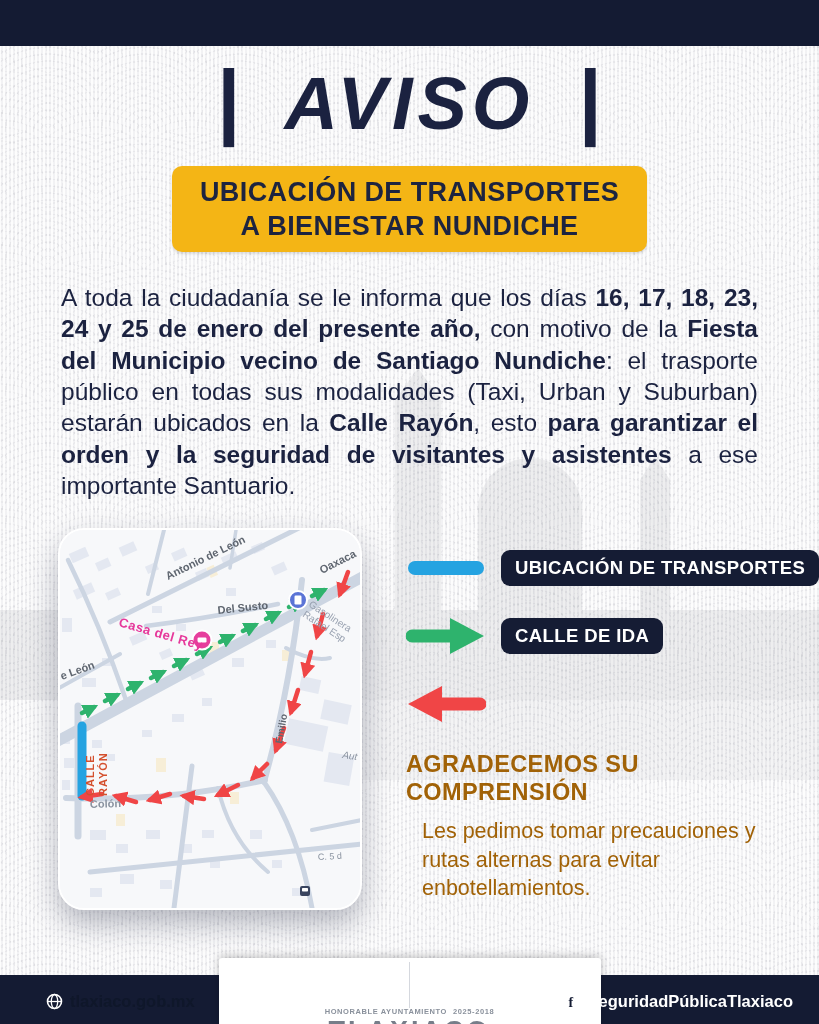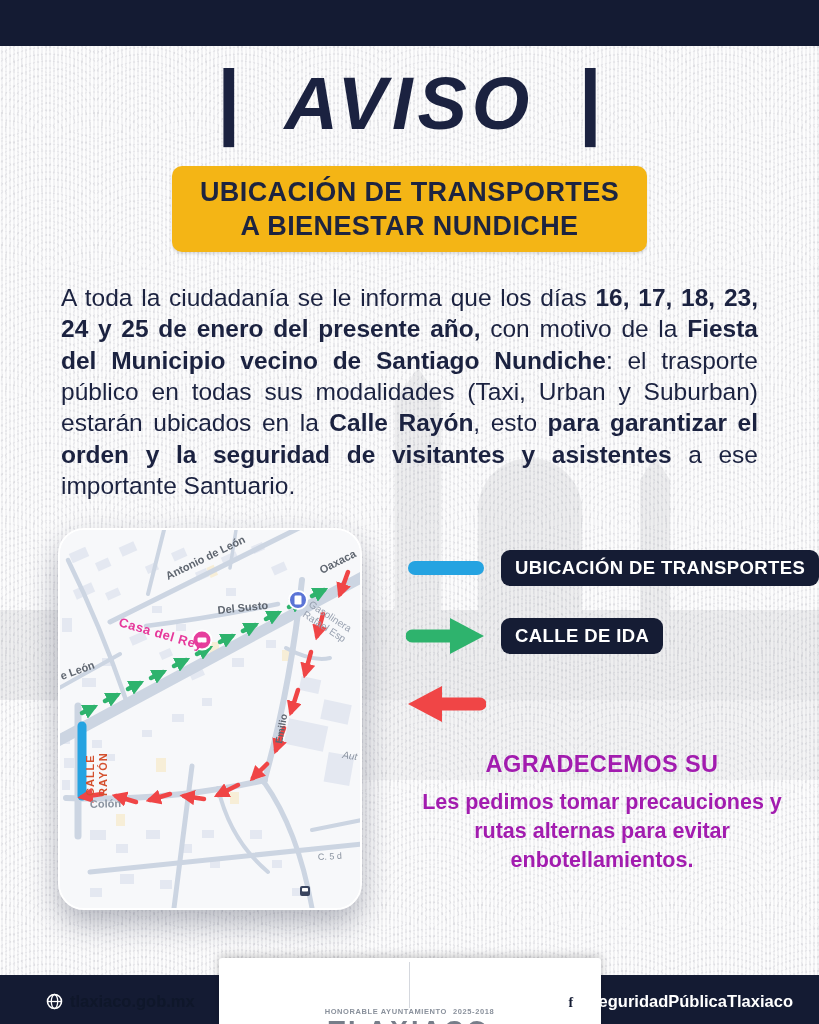--- a/index.html
+++ b/index.html
@@ -38,23 +38,23 @@
   .row{display:flex;margin-top:26px;padding-left:58px;}
   .map-card{width:300px;height:378px;border-radius:26px;overflow:hidden;background:#f7f8fa;border:2px solid #ffffff;
     box-shadow:0 14px 30px rgba(25,32,60,.30);flex:none;}
   .right-col{width:413px;margin-left:44px;padding-top:18px;}
 
   .legend-item{display:flex;align-items:center;gap:15px;margin-bottom:24px;}
   .legend-symbol{width:80px;height:44px;flex:none;display:flex;align-items:center;}
   .legend-pill{background:#151c34;color:#ffffff;font-weight:700;font-size:18.5px;letter-spacing:.4px;
     padding:7px 14px;border-radius:9px;white-space:nowrap;}
 
-  .thanks{margin-top:22px;text-align:center;width:392px;color:#a21caf;}
+  .thanks{margin-top:22px;text-align:left;width:392px;color:#a16207;}
   .thanks-title{font-weight:800;font-size:23.5px;line-height:1.22;letter-spacing:.4px;}
-  .thanks-text{margin:10px auto 0;width:360px;font-size:21.5px;line-height:1.34;font-weight:700;}
+  .thanks-text{margin:10px auto 0;width:360px;font-size:21.5px;line-height:1.34;font-weight:400;}
 
   
   .footer-bar{position:absolute;left:0;bottom:0;width:100%;height:49px;background:#141b33;z-index:4;}
   .footer-site{position:absolute;left:46px;bottom:13px;z-index:6;display:flex;align-items:center;gap:7px;
     color:#0f172a;font-weight:700;font-size:16.5px;}
   .footer-fb{position:absolute;right:26px;bottom:13px;z-index:6;display:flex;align-items:center;gap:8px;
     color:#fff;font-weight:700;font-size:16.5px;}
   .brand-card{position:absolute;left:50%;transform:translateX(-50%);bottom:0;width:382px;height:66px;background:#ffffff;
     z-index:5;display:flex;align-items:center;padding:4px 8px;box-sizing:border-box;box-shadow:0 -2px 8px rgba(0,0,0,.22);border-radius:3px 3px 0 0;flex-direction:column;}
   .brand-divider{width:1px;height:46px;background:#d5d8de;margin:0 9px;flex:none;}
@@ -276,20 +276,21 @@
             <svg width="80" height="44" viewBox="0 0 80 44">
               <line x1="32" y1="22" x2="74" y2="22" stroke="#f04546" stroke-width="13" stroke-linecap="round"></line>
               <path d="M36 4 L2 22 L36 40 Z" fill="#f04546"></path>
             </svg>
           </span>
         </div>
 
         <div class="thanks">
           <div class="thanks-title">
             <div>AGRADECEMOS SU</div>
+            <div>COMPRENSIÓN</div>
           </div>
           <div class="thanks-text">Les pedimos tomar precauciones y rutas alternas para evitar enbotellamientos.</div>
         </div>
       </div>
     </div>
   </div>
 
   <div class="footer-bar"></div>
 
   <div class="footer-site">

